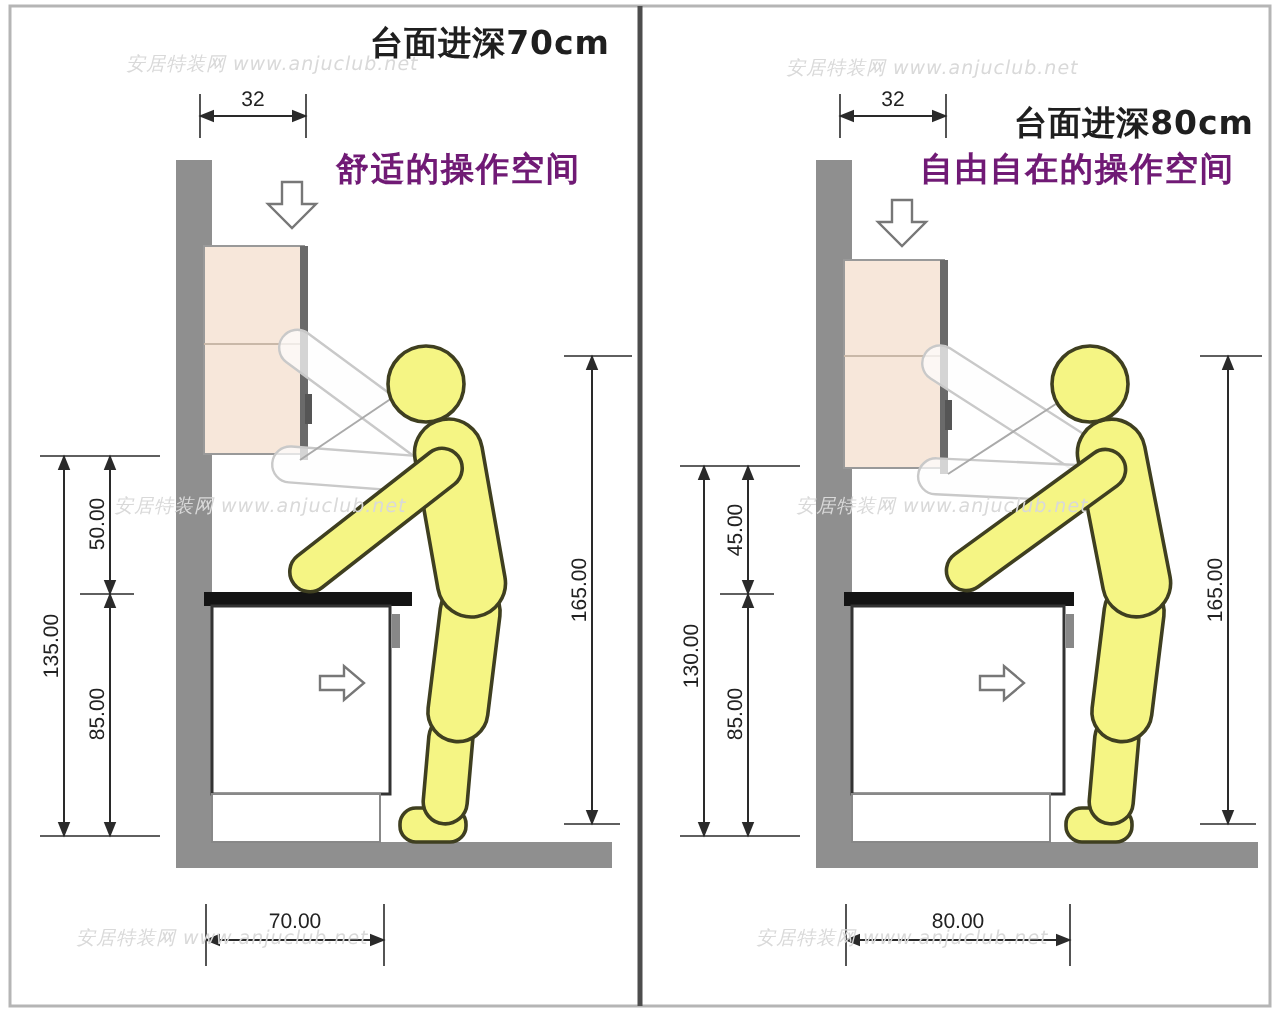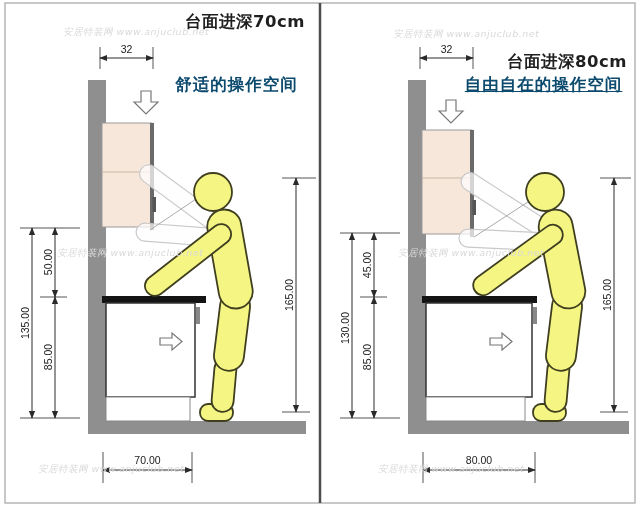--- a/index.html
+++ b/index.html
@@ -6,21 +6,21 @@
   #stage{
     position:relative;width:640px;height:508px;background:#ffffff;overflow:hidden;
     font-family:"DejaVu Sans","Liberation Sans",sans-serif;
   }
   #diagram-svg{position:absolute;left:0;top:0;}
   .hdr{
     position:absolute;text-align:right;font-size:16.5px;font-weight:600;color:#1f1f1f;
     line-height:1.35;letter-spacing:0.5px;
   }
   .caption{
-    position:absolute;text-align:center;font-size:16.5px;font-weight:600;color:#0c4a6e;
+    position:absolute;text-align:left;font-size:16.5px;font-weight:600;color:#701a75;
     letter-spacing:1px;
   }
   .wm{
     position:absolute;font-size:9.5px;color:#d9d9d9;white-space:nowrap;letter-spacing:0.5px;font-style:italic;
   }
   .dim-line{stroke:#2a2a2a;stroke-width:1;fill:none;}
   .ext-line{stroke:#2a2a2a;stroke-width:0.8;fill:none;}
   .dim-text{font:10.5px "Liberation Sans",sans-serif;fill:#222;text-anchor:middle;}
   .outline-shape{stroke:#777;stroke-width:1.2;fill:#ffffff;}
   .person-part{stroke:#3f3f20;stroke-width:1.8;}
@@ -191,21 +191,21 @@
   </svg>
 
   <div class="hdr" style="left:170px;top:11px;width:135px;">
     <div>台面进深70cm</div>
   </div>
   <div class="caption" style="left:168px;top:74px;width:137px;">舒适的操作空间</div>
 
   <div class="hdr" style="left:477px;top:11px;width:150px;margin-top:40px;">
     <div>台面进深80cm</div>
   </div>
-  <div class="caption" style="left:460px;top:74px;width:167px;text-decoration:underline;">自由自在的操作空间</div>
+  <div class="caption" style="left:460px;top:74px;width:167px;">自由自在的操作空间</div>
 
   <div class="wm" style="left:63px;top:26px;">安居特装网 www.anjuclub.net</div>
   <div class="wm" style="left:57px;top:247px;">安居特装网 www.anjuclub.net</div>
   <div class="wm" style="left:38px;top:463px;">安居特装网 www.anjuclub.net</div>
   <div class="wm" style="left:393px;top:28px;">安居特装网 www.anjuclub.net</div>
   <div class="wm" style="left:398px;top:247px;">安居特装网 www.anjuclub.net</div>
   <div class="wm" style="left:378px;top:463px;">安居特装网 www.anjuclub.net</div>
 
 </div>
 

